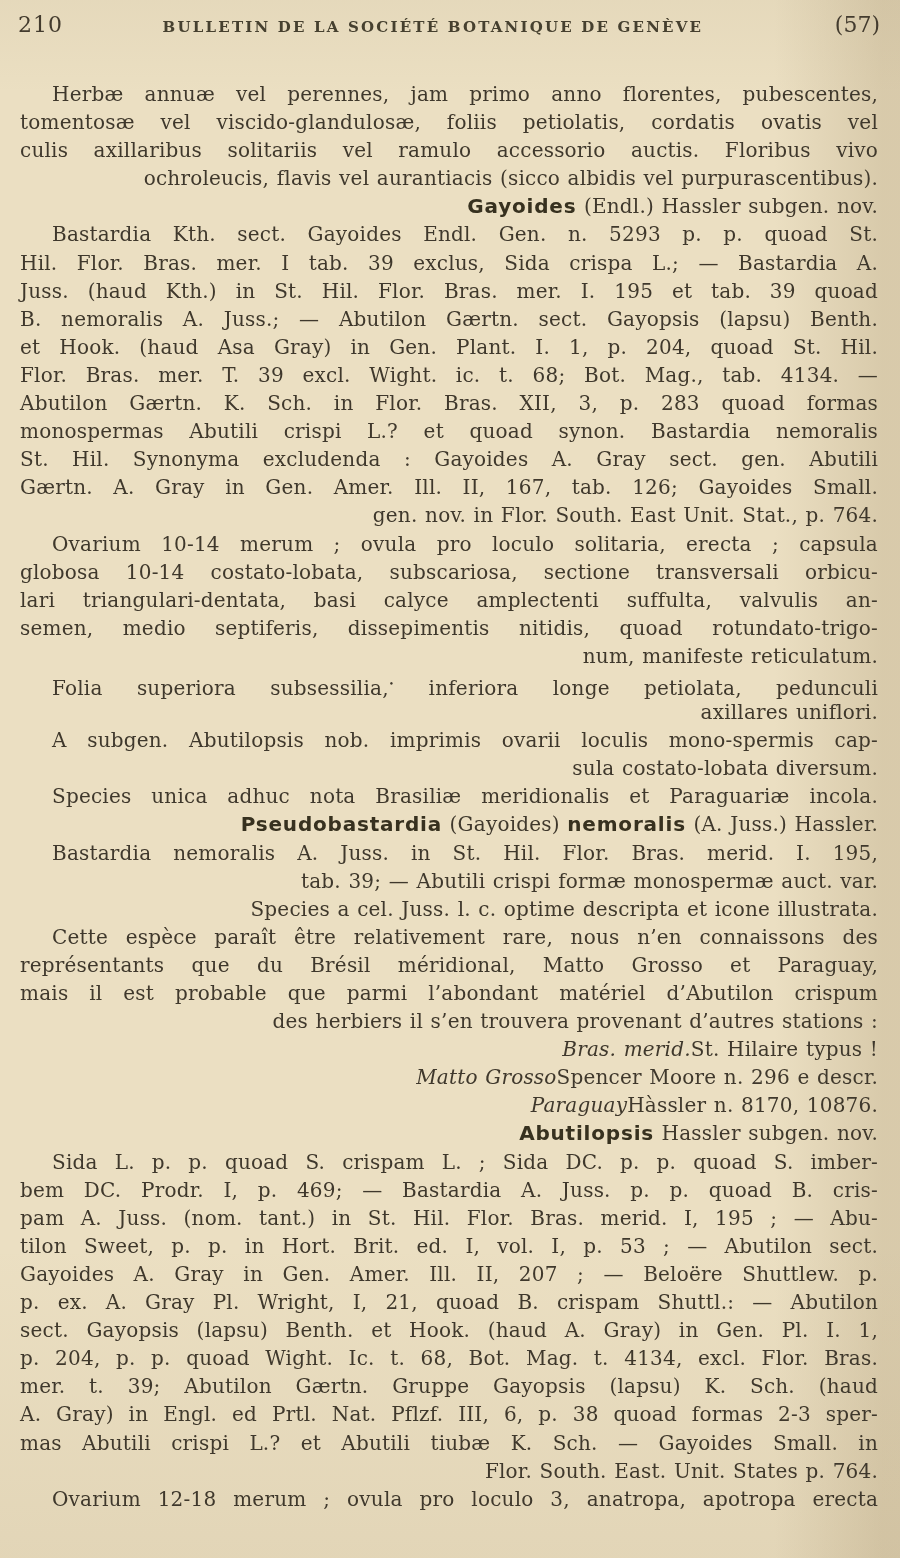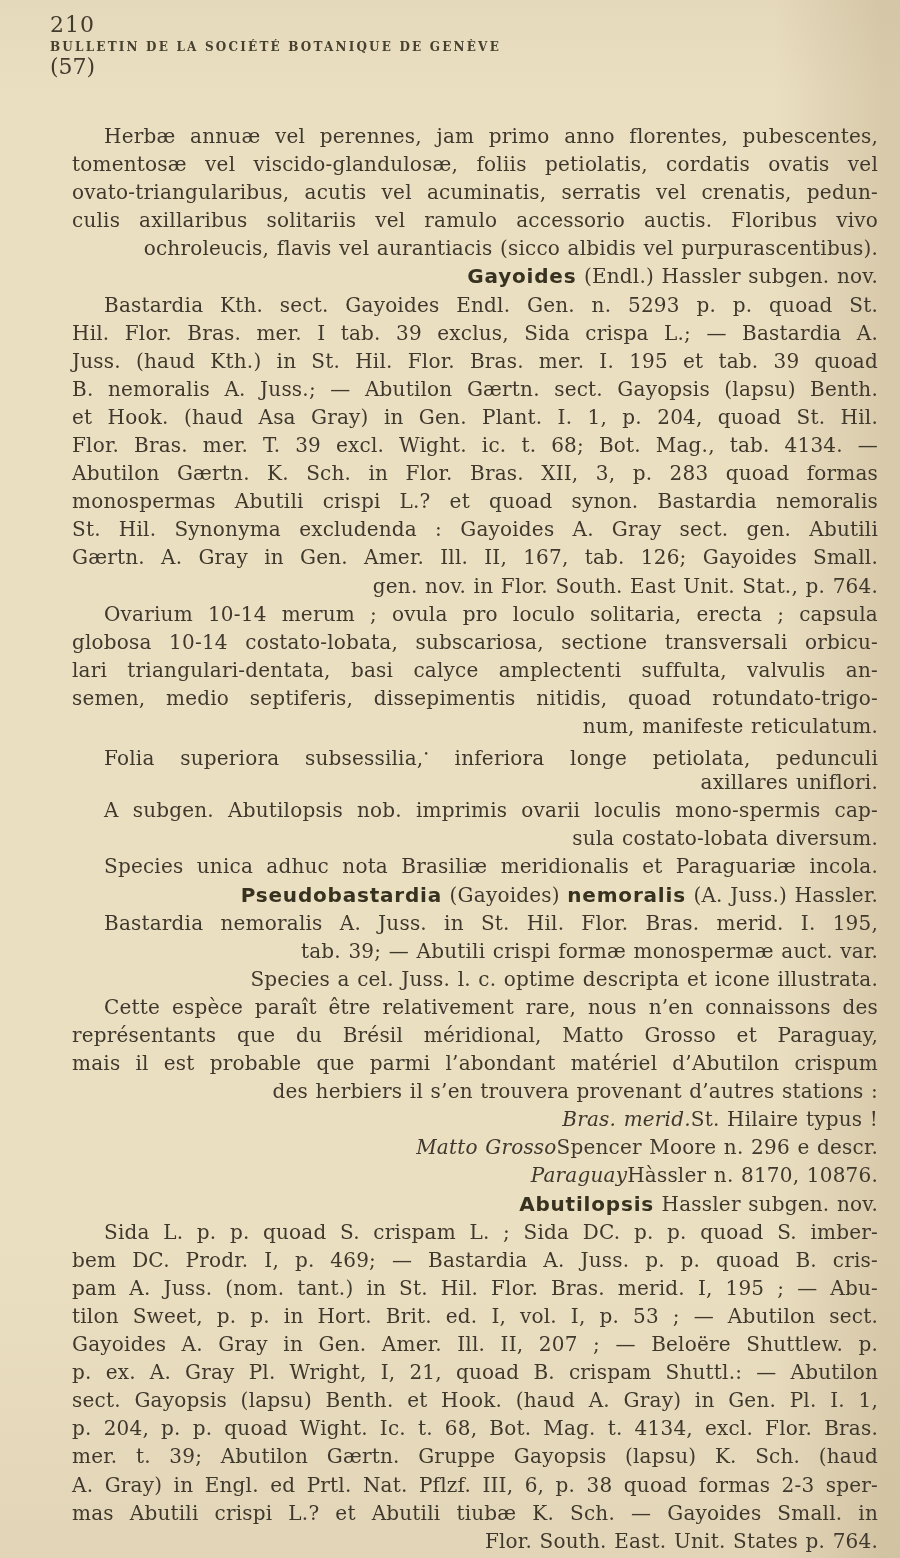--- a/index.html
+++ b/index.html
@@ -15,35 +15,33 @@
     color: #3f382c;
     font-family: "DejaVu Serif", "Liberation Serif", serif;
     overflow: hidden;
   }
   .hdr {
     display: flex;
     align-items: baseline;
     justify-content: space-between;
     padding: 12px 20px 0 18px;
     color: #433b2e;
-    flex-direction: column;
   }
   .hdr .pno { font-size: 22px; letter-spacing: 1px; }
   .hdr .jtitle {
-    font-size: 12px;
+    font-size: 15px;
     letter-spacing: 2.2px;
     font-weight: 600;
     padding-top: 3px;
     color: #46402f;
   }
   .hdr .iss { font-size: 22px; margin-left: 32px; }
   .body-lines {
     margin-top: 43px;
-    padding: 0 22px 0 44px;
-    margin-left: 28px;
+    padding: 0 22px 0 20px;
   }
   .line {
     font-size: 20px;
     line-height: 28.1px;
     height: 28.1px;
     letter-spacing: 0.2px;
     word-spacing: 1px;
     white-space: nowrap;
   }
   .line.just {
@@ -79,21 +77,20 @@
 
 <div class="page">
   <div class="hdr">
     <span class="pno">210</span>
     <span class="jtitle">BULLETIN DE LA SOCIÉTÉ BOTANIQUE DE GENÈVE</span>
     <span class="iss">(57)</span>
   </div>
   <div class="body-lines" id="body-lines">
       <div class="line just ind"><span class="seg-r">Herbæ annuæ vel perennes, jam primo anno florentes, pubescentes,</span></div>
       <div class="line just"><span class="seg-r">tomentosæ vel viscido-glandulosæ, foliis petiolatis, cordatis ovatis vel</span></div>
-      <div class="line just"><span class="seg-r">ovato-triangularibus, acutis vel acuminatis, serratis vel crenatis, pedun-</span></div>
       <div class="line just"><span class="seg-r">culis axillaribus solitariis vel ramulo accessorio auctis. Floribus vivo</span></div>
       <div class="line left"><span class="seg-r">ochroleucis, flavis vel aurantiacis (sicco albidis vel purpurascentibus).</span></div>
       <div class="line left ind"><span class="seg-b">Gayoides</span><span class="seg-r"> (Endl.) Hassler subgen. nov.</span></div>
       <div class="line just ind"><span class="seg-i">Bastardia</span><span class="seg-r"> Kth. sect. </span><span class="seg-i">Gayoides</span><span class="seg-r"> Endl. Gen. n. 5293 p. p. quoad St.</span></div>
       <div class="line just"><span class="seg-r">Hil. Flor. Bras. mer. I tab. 39 exclus, </span><span class="seg-i">Sida crispa</span><span class="seg-r"> L.; — </span><span class="seg-i">Bastardia</span><span class="seg-r"> A.</span></div>
       <div class="line just"><span class="seg-r">Juss. (haud Kth.) in St. Hil. Flor. Bras. mer. I. 195 et tab. 39 quoad</span></div>
       <div class="line just"><span class="seg-i">B. nemoralis</span><span class="seg-r"> A. Juss.; — </span><span class="seg-i">Abutilon</span><span class="seg-r"> Gærtn. sect. </span><span class="seg-i">Gayopsis</span><span class="seg-r"> (lapsu) Benth.</span></div>
       <div class="line just"><span class="seg-r">et Hook. (haud Asa Gray) in Gen. Plant. I. 1, p. 204, quoad St. Hil.</span></div>
       <div class="line just"><span class="seg-r">Flor. Bras. mer. T. 39 excl. Wight. ic. t. 68; Bot. Mag., tab. 4134. —</span></div>
       <div class="line just"><span class="seg-i">Abutilon</span><span class="seg-r"> Gærtn. K. Sch. in Flor. Bras. XII, 3, p. 283 quoad formas</span></div>

